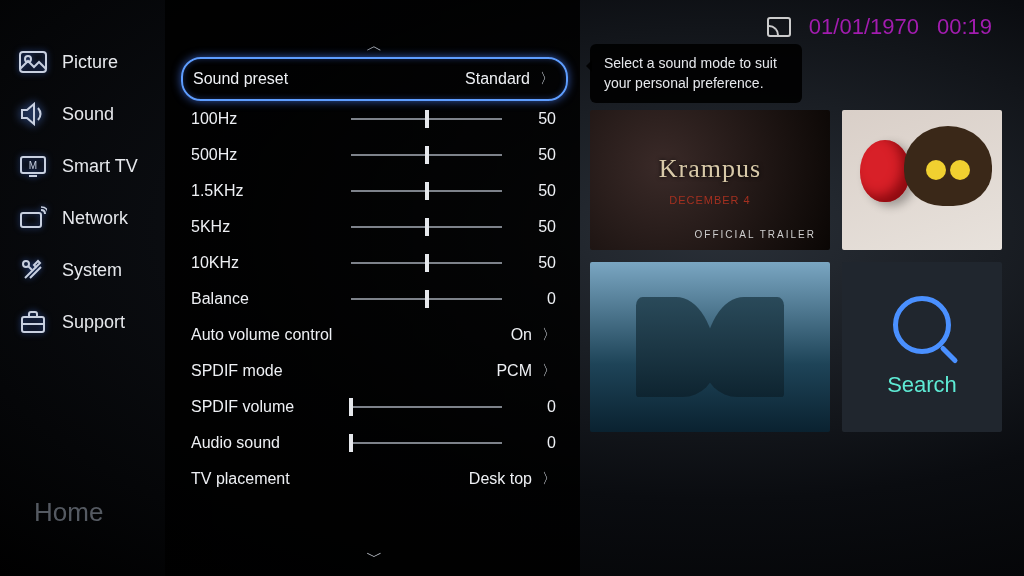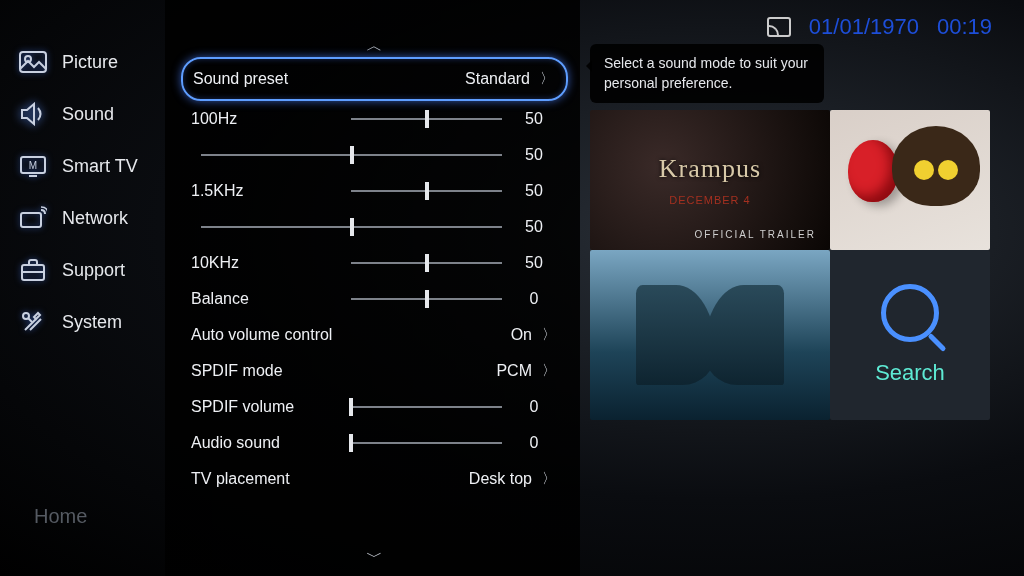--- a/index.html
+++ b/index.html
@@ -8,41 +8,41 @@
     background: radial-gradient(ellipse at 70% 40%, #2a3038 0%, #0a0c10 55%, #000 100%);
     font-family: Arial, Helvetica, sans-serif;
     color: #eef0f4;
     position: relative;
     overflow: hidden;
   }
   
   .statusbar {
     position: absolute; top: 14px; right: 32px;
     display: flex; align-items: center; gap: 18px;
-    font-size: 22px; font-weight: 400; color: #1d4ed8;
+    font-size: 22px; font-weight: 400; color: #a21caf;
   }
   .cast-icon { width: 24px; height: 20px; border: 2px solid #ccc; border-radius: 3px; position: relative; }
   .cast-icon::after { content:""; position:absolute; left:-2px; bottom:-2px; width:10px; height:10px; border:2px solid #ccc; border-left:none; border-bottom:none; border-radius:0 10px 0 0; transform: rotate(0deg); }
   
   .sidebar {
     position: absolute; left: 0; top: 0; bottom: 0; width: 165px;
     padding-top: 36px;
     display: flex; flex-direction: column;
   }
   .nav-item {
     display: flex; align-items: center; gap: 14px;
     padding: 13px 14px 13px 18px;
     font-size: 18px; color: #e6e8ec; cursor: pointer;
   }
   .nav-item .icon-box { width: 30px; height: 26px; display:flex; align-items:center; justify-content:center; }
   .nav-item svg { stroke: #c8d0e0; fill: none; stroke-width: 2; filter: drop-shadow(0 0 3px #4a80ff88); }
   .nav-item.active svg { filter: drop-shadow(0 0 5px #5a90ff); }
   .home-label {
     position: absolute; left: 34px; bottom: 48px;
-    font-size: 20px; color: #555a62;
+    font-size: 26px; color: #555a62;
   }
   
   .panel {
     position: absolute; left: 165px; top: 0; bottom: 0; width: 415px;
     background: linear-gradient(90deg, rgba(0,0,0,0.92), rgba(0,0,0,0.88));
     padding: 36px 12px 8px 16px;
     display: flex; flex-direction: column;
   }
   .chev { color:#b8bdc6; text-align:center; font-size:16px; }
   .row {
@@ -52,42 +52,42 @@
   }
   .row .label { flex: 0 0 150px; }
   .row .track {
     flex: 1; height: 2px; background: #7d828a; position: relative;
     margin: 0 10px;
   }
   .row .track .knob {
     position: absolute; top: 50%; transform: translate(-50%,-50%);
     width: 4px; height: 18px; background: #e6e8ec;
   }
-  .row .val { flex: 0 0 44px; text-align: center; }
+  .row .val { flex: 0 0 44px; text-align: right; }
   .row .select-val { flex: 1; text-align: right; padding-right: 4px; }
   .row .caret { flex:0 0 20px; text-align:right; color:#d0d4dc; font-size:14px; }
   .row.highlight {
     border: 2px solid #5e9dff;
     border-radius: 20px;
     box-shadow: 0 0 10px #4a80ffaa, inset 0 0 6px #4a80ff55;
     height: 44px;
   }
   
   .tooltip {
-    position: absolute; left: 590px; top: 44px; width: 234px;
+    position: absolute; left: 590px; top: 44px; width: 212px;
     background: rgba(0,0,0,0.9); color: #e6e8ec;
     font-size: 14px; line-height: 1.4;
     padding: 10px 14px; border-radius: 6px;
   }
   .tooltip::before {
     content:""; position:absolute; left:-10px; top:16px;
     border: 6px solid transparent; border-right-color: rgba(0,0,0,0.9);
   }
   
-  .tiles { position:absolute; left:590px; top:110px; right:24px; bottom:70px; display:grid; grid-template-columns: 240px 160px; grid-template-rows: 140px 170px; gap: 0; }
+  .tiles { position:absolute; left:590px; top:110px; right:24px; bottom:70px; display:grid; grid-template-columns: 240px 160px; grid-template-rows: 140px 170px; gap: 12px; }
   .tile { background:#222831; border-radius:2px; position:relative; overflow:hidden; display:flex; align-items:center; justify-content:center; }
   .tile-krampus { background: radial-gradient(circle at 30% 40%, #3a2a28, #0a0604); }
   .tile-krampus .ktitle { font-family: Georgia, serif; color:#d8c9a8; font-size:26px; letter-spacing:1px; text-shadow:0 0 4px #000; }
   .tile-krampus .ksub { color:#a43020; font-size:11px; letter-spacing:1px; margin-top:10px; }
   .tile-krampus .ktrail { position:absolute; bottom:10px; right:14px; color:#cfcfcf; font-size:10px; letter-spacing:2px; }
   .tile-balloon { background: linear-gradient(160deg,#d9cfc8,#e8e2dc); position:relative; }
   .balloon-shape { width:50px; height:62px; background:#d82028; border-radius:50% 50% 48% 48%; position:absolute; left:18px; top:30px; box-shadow: inset -8px -6px 12px #8e0a10, 6px 4px 10px rgba(0,0,0,.3); }
   .person { position:absolute; right:8px; top:16px; width:90px; height:110px; }
   .person .hair { width:88px; height:80px; background:#3a2818; border-radius:50% 50% 44% 44%; }
   .person .glasses { position:absolute; top:34px; left:22px; display:flex; gap:4px; }
@@ -150,72 +150,74 @@
       <svg width="28" height="24" viewBox="0 0 28 24">
           <rect x="2" y="7" width="20" height="14" rx="2"></rect>
           <path d="M22 4 Q26 4 26 8"></path>
           <path d="M22 1 Q29 1 29 8" stroke-width="1.5"></path>
         </svg>
     </span>
     <span>Network</span>
   </div>
   <div class="nav-item">
     <span class="icon-box">
-      <svg width="26" height="24" viewBox="0 0 26 24">
-          <rect x="2" y="7" width="22" height="15" rx="2"></rect>
-          <path d="M9 7 V4 Q9 2 11 2 H15 Q17 2 17 4 V7"></path>
-          <line x1="2" y1="14" x2="24" y2="14"></line>
-        </svg>
-    </span>
-    <span>Support</span>
-  </div>
-  <div class="nav-item">
-    <span class="icon-box">
       <svg width="26" height="26" viewBox="0 0 26 26">
           <path d="M5 21 L16 10 M10 21 L21 10"></path>
           <path d="M16 10 L20 6 L18 4 L14 8 Z"></path>
           <circle cx="6" cy="7" r="3"></circle>
           <path d="M8 9 L12 13"></path>
         </svg>
     </span>
     <span>System</span>
   </div>
+  <div class="nav-item">
+    <span class="icon-box">
+      <svg width="26" height="24" viewBox="0 0 26 24">
+          <rect x="2" y="7" width="22" height="15" rx="2"></rect>
+          <path d="M9 7 V4 Q9 2 11 2 H15 Q17 2 17 4 V7"></path>
+          <line x1="2" y1="14" x2="24" y2="14"></line>
+        </svg>
+    </span>
+    <span>Support</span>
+  </div>
   <div class="home-label">Home</div>
 </div>
 
 <div class="panel">
   <div class="chev">︿</div>
 
   <div class="row highlight">
     <span class="label">Sound preset</span>
     <span class="select-val">Standard</span>
     <span class="caret">〉</span>
   </div>
 
   <div class="row">
     <span class="label">100Hz</span>
     <span class="track">
         <span class="knob" style="left:50%"></span>
       </span>
     <span class="val">50</span>
   </div>
   <div class="row">
+    <span class="label">500Hz</span>
     <span class="track">
         <span class="knob" style="left:50%"></span>
       </span>
     <span class="val">50</span>
   </div>
   <div class="row">
     <span class="label">1.5KHz</span>
     <span class="track">
         <span class="knob" style="left:50%"></span>
       </span>
     <span class="val">50</span>
   </div>
   <div class="row">
+    <span class="label">5KHz</span>
     <span class="track">
         <span class="knob" style="left:50%"></span>
       </span>
     <span class="val">50</span>
   </div>
   <div class="row">
     <span class="label">10KHz</span>
     <span class="track">
         <span class="knob" style="left:50%"></span>
       </span>

